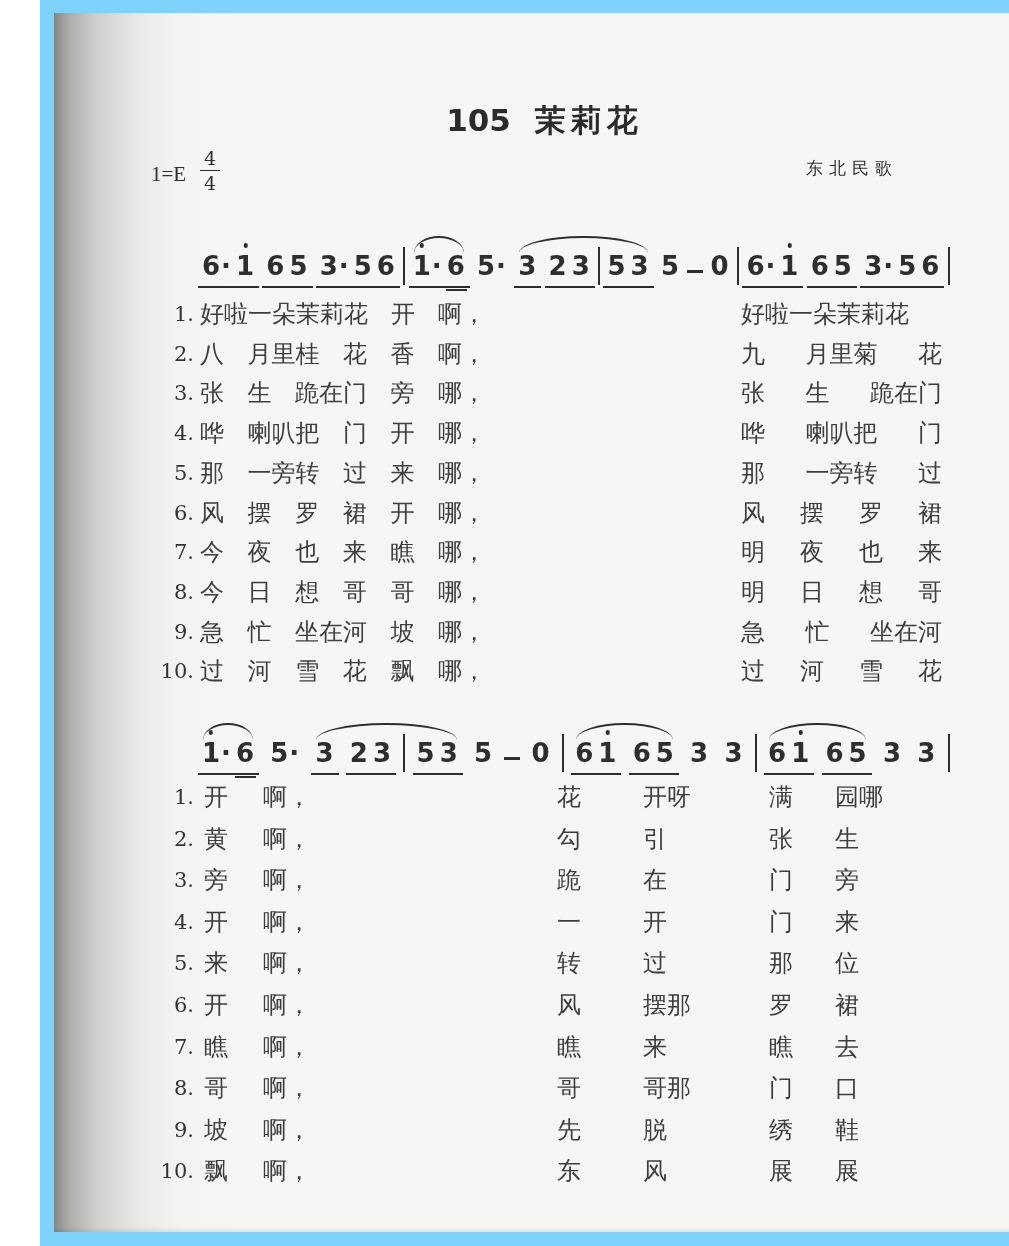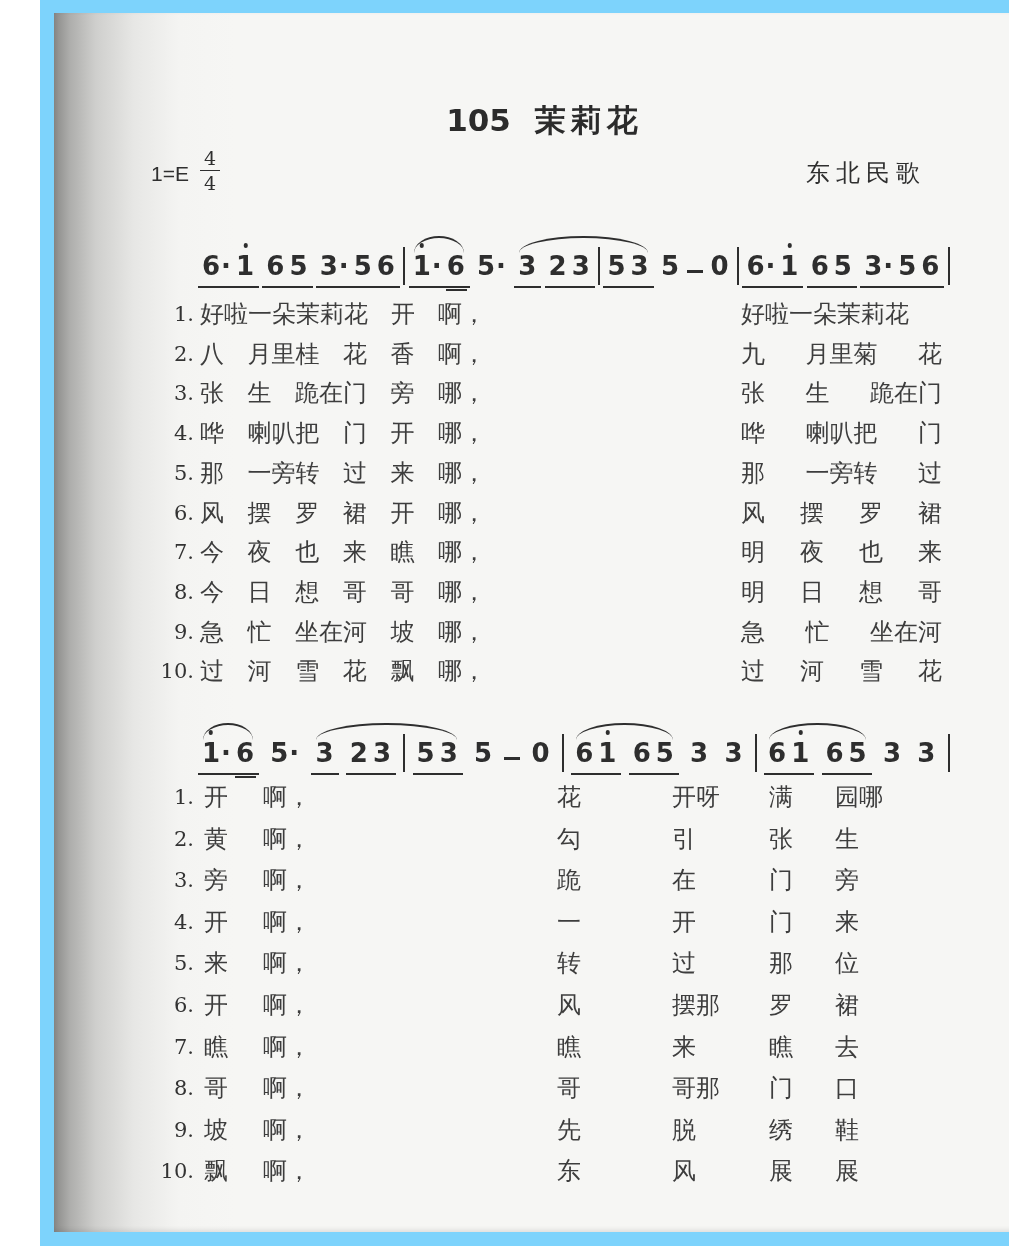--- a/index.html
+++ b/index.html
@@ -8,26 +8,26 @@
   .sheet{position:absolute;left:14px;top:13px;width:981px;height:1219px;
          background:linear-gradient(to right,#8a8a88 0px,#aeaeac 16px,#cfcfcd 42px,#e7e7e5 80px,#f4f4f2 125px,#f6f6f4 180px,#f6f6f4 100%);
          box-shadow:inset 0 -2px 5px rgba(0,0,0,0.10);}
   
   .title{position:absolute;top:100px;left:0;width:100%;text-align:center;
          font-family:"DejaVu Sans","Liberation Sans",sans-serif;font-weight:bold;
          font-size:31px;color:#2b2b2b;}
   .tname{margin-left:24px;letter-spacing:5px;}
   
   .keysig{position:absolute;left:111px;top:162px;font-size:21px;color:#2f2f2f;
-          font-family:Liberation Sans, sans-serif;}
+          font-family:Liberation Serif, serif;}
   .meter{position:absolute;left:160px;top:147px;text-align:center;
          font-family:"DejaVu Serif",serif;font-size:19px;color:#2f2f2f;line-height:1.18;}
   .meter .mu{display:block;padding:0 4px 1px;border-bottom:1.8px solid #2f2f2f;}
   .meter .md{display:block;padding:1px 4px 0;}
-  .attr{position:absolute;left:766px;top:157px;font-size:24px;letter-spacing:6px;color:#2f2f2f;}
+  .attr{position:absolute;left:766px;top:157px;font-size:17px;letter-spacing:6px;color:#2f2f2f;}
   
   .mline{position:absolute;left:158px;width:752px;height:76px;color:#2e2e2e;
          display:flex;justify-content:space-between;align-items:flex-end;}
   #mline1{top:212px;}
   #mline2{top:699px;}
   .grp{display:inline-flex;align-items:flex-end;padding:0 2px 5px;white-space:nowrap;
        border-bottom:2.2px solid transparent;}
   .grp.u{border-bottom-color:currentColor;}
   .note{position:relative;display:inline-block;margin:0 2px;line-height:1.1;
         font-family:"DejaVu Sans","Liberation Sans",sans-serif;font-weight:bold;
@@ -44,21 +44,21 @@
   
   .vrow{position:absolute;left:0;width:100%;height:40px;color:#3d3d3d;font-size:24px;line-height:32px;}
   .vrow .num{position:absolute;left:104px;width:50px;text-align:right;font-size:21px;
              font-family:"DejaVu Serif",serif;color:#333;}
   .lseg{position:absolute;left:160px;width:286px;display:flex;justify-content:space-between;}
   .rseg{position:absolute;left:701px;width:201px;display:flex;justify-content:space-between;}
   .seg{white-space:nowrap;}
   .w1{position:absolute;left:164px;}
   .w2{position:absolute;left:223px;}
   .c1{position:absolute;left:517px;}
-  .c2{position:absolute;left:632px;}
+  .c2{position:absolute;left:603px;}
   .c3{position:absolute;left:729px;}
   .c4{position:absolute;left:795px;}
 </style>
 </head>
 <body>
 
 <div class="page">
   <div class="sheet"></div>
 
   <div class="title">

